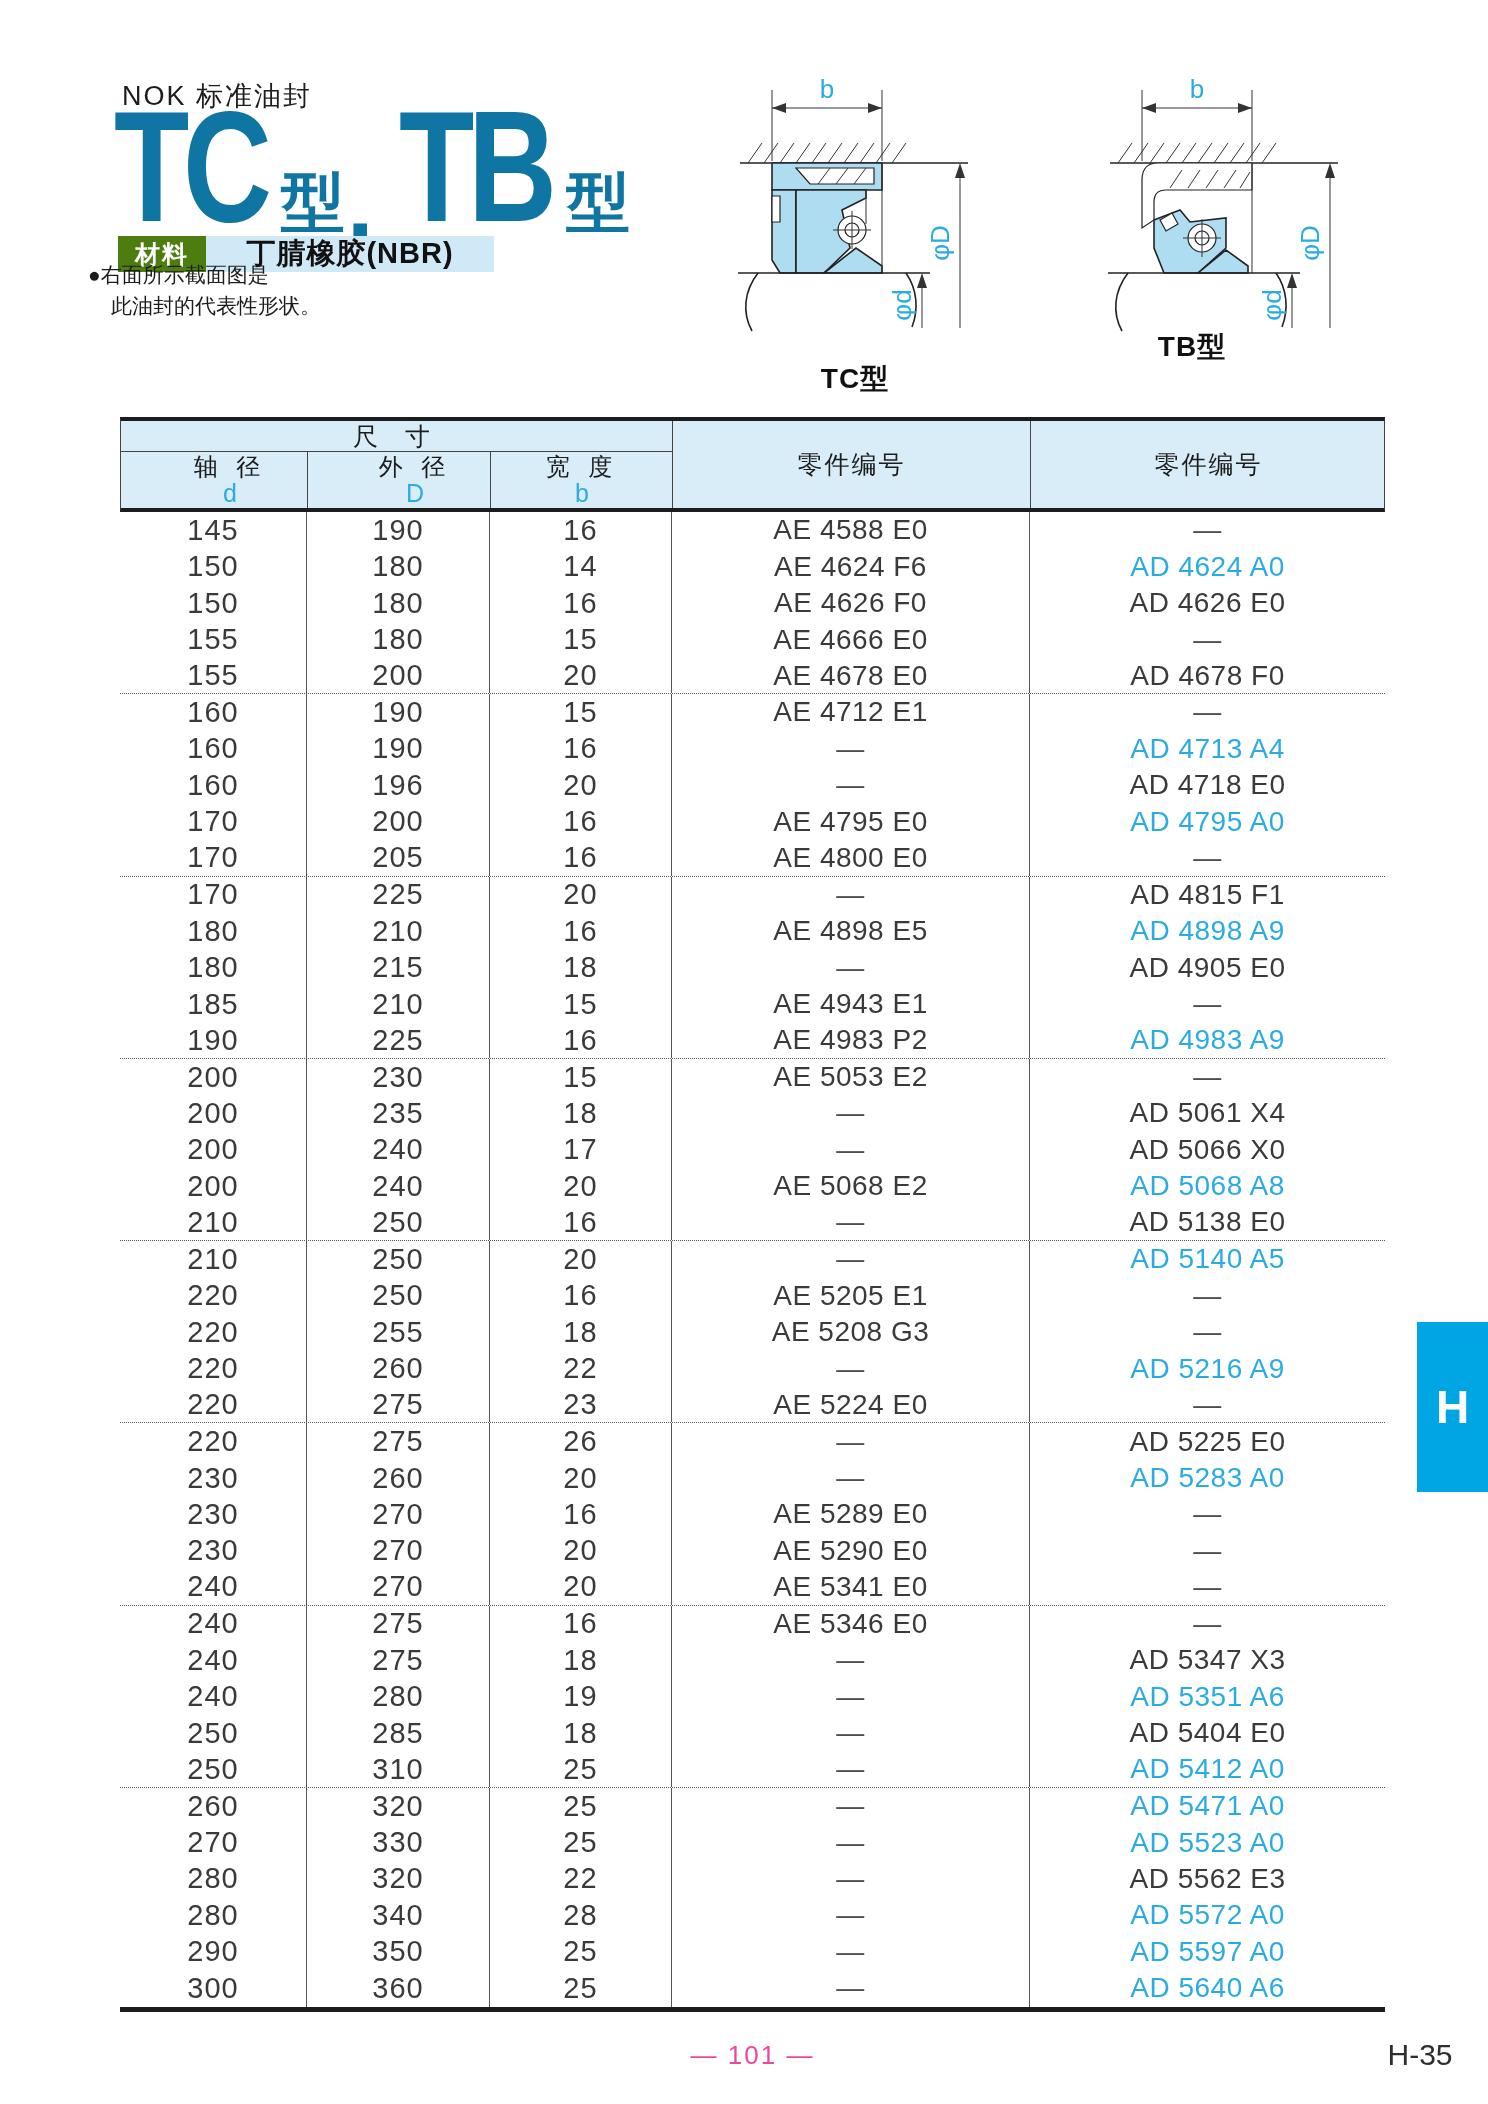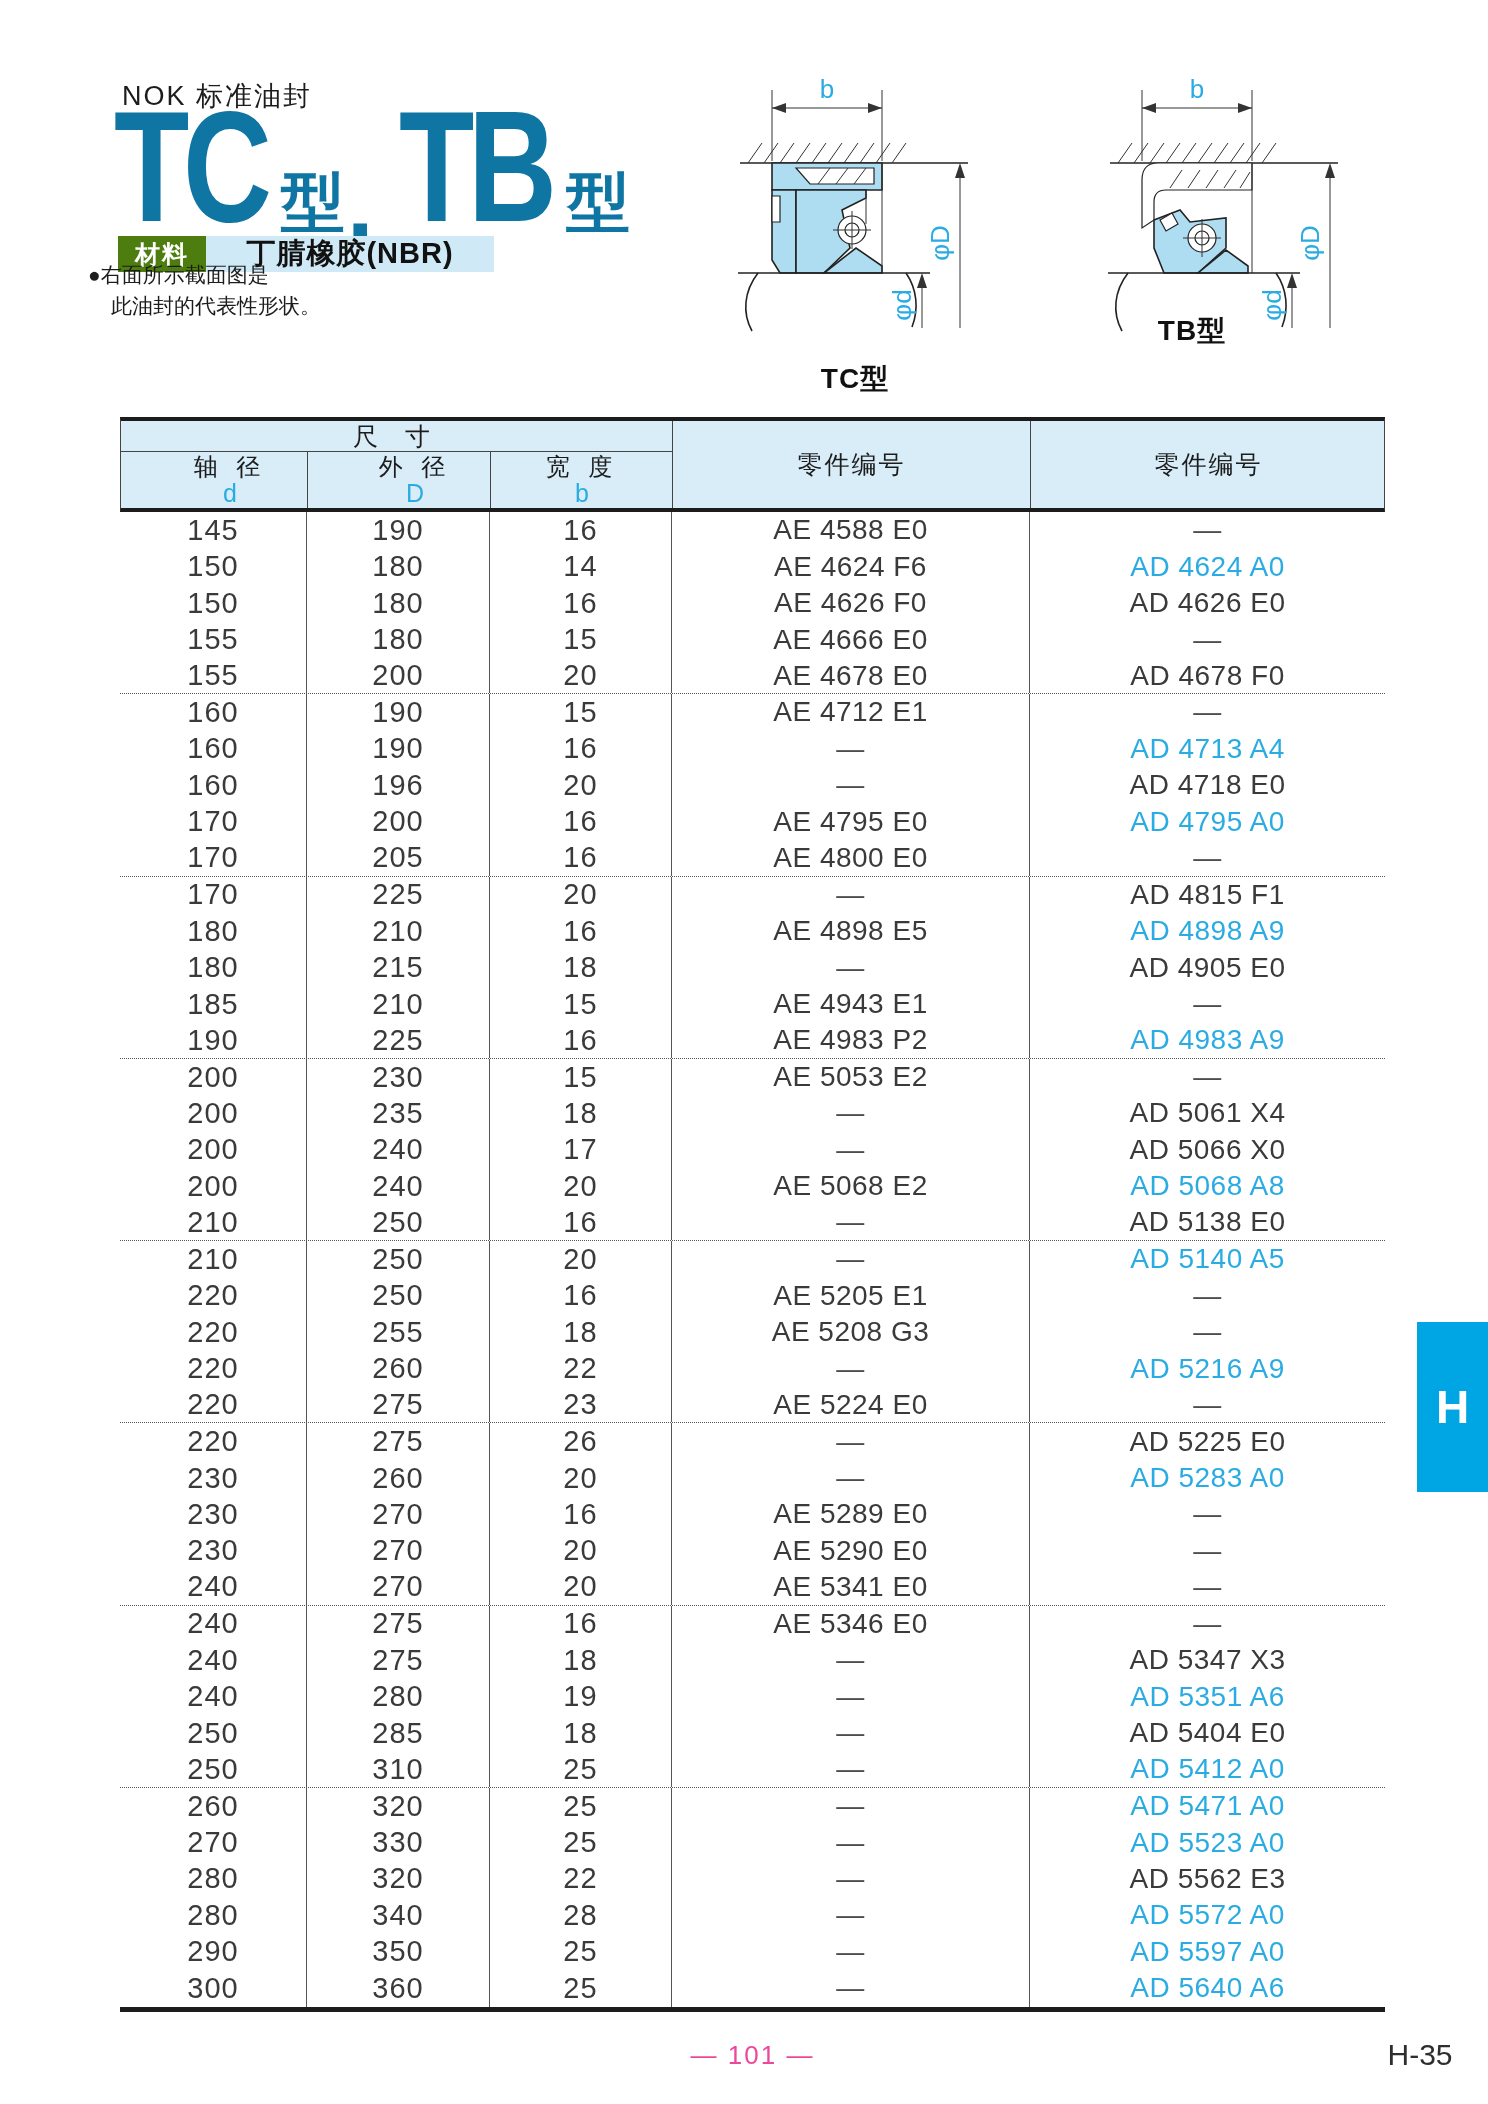--- a/index.html
+++ b/index.html
@@ -147,21 +147,21 @@
     <path class="ol" d="M246,205 c11,16 13,36 6,54"></path>
 
     <line class="tl" x1="300" y1="99" x2="300" y2="260"></line>
     <polygon class="ah" points="300,95 295,110 305,110"></polygon>
     <text class="cy" text-anchor="middle" transform="rotate(-90 289 175)" x="289" y="175">φD</text>
 
     <line class="tl" x1="262" y1="209" x2="262" y2="260"></line>
     <polygon class="ah" points="262,205 257,220 267,220"></polygon>
     <text class="cy" text-anchor="middle" transform="rotate(-90 251 237)" x="251" y="237">φd</text>
   </svg>
-  <div class="diag-caption" style="left:1132px;top:312px;">TB型</div>
+  <div class="diag-caption" style="left:1132px;top:328px;">TB型</div>
 
   <div class="seal-table">
     <div class="thead">
       <div class="th-dims">
         <div class="th-size">尺 寸</div>
         <div class="th-sub">
           <div class="th-cell">
             <span class="th-cn">轴 径</span>
             <span class="th-sym">d</span>
           </div>

